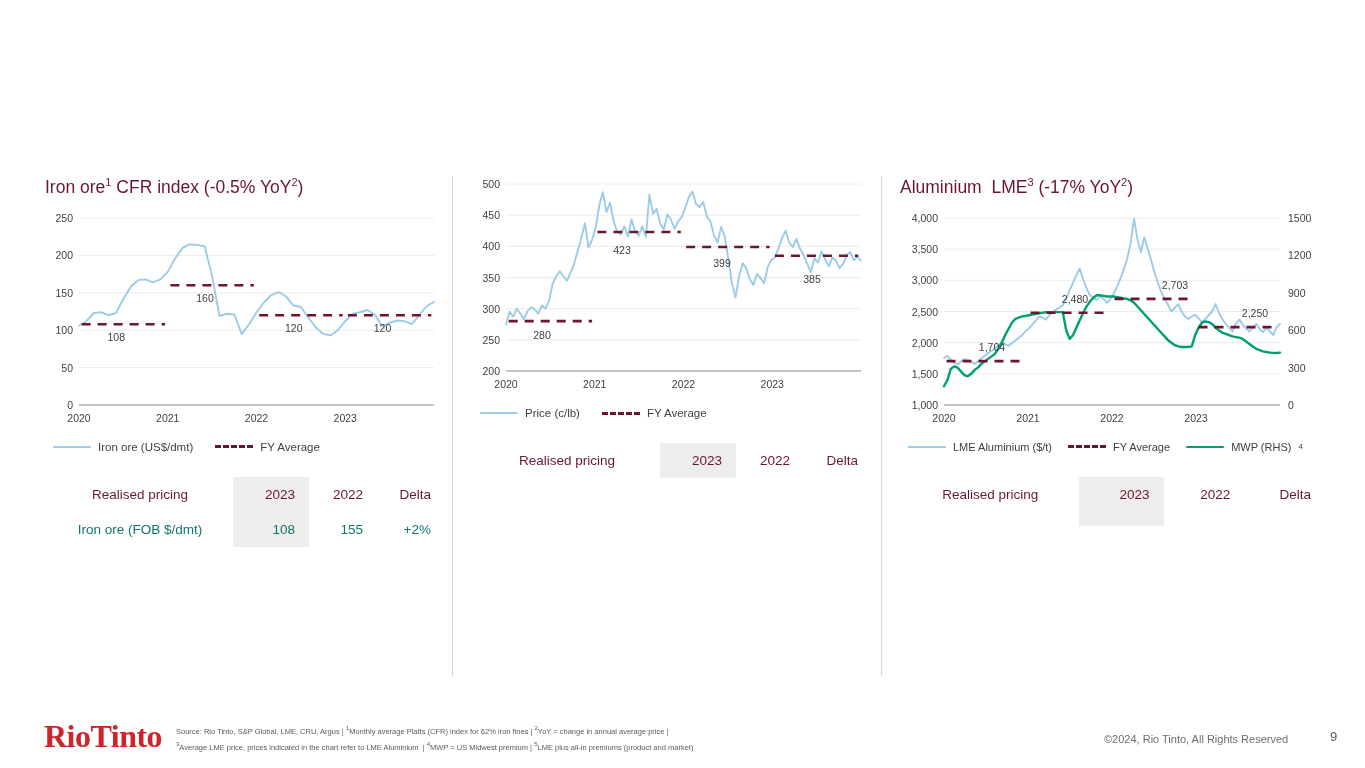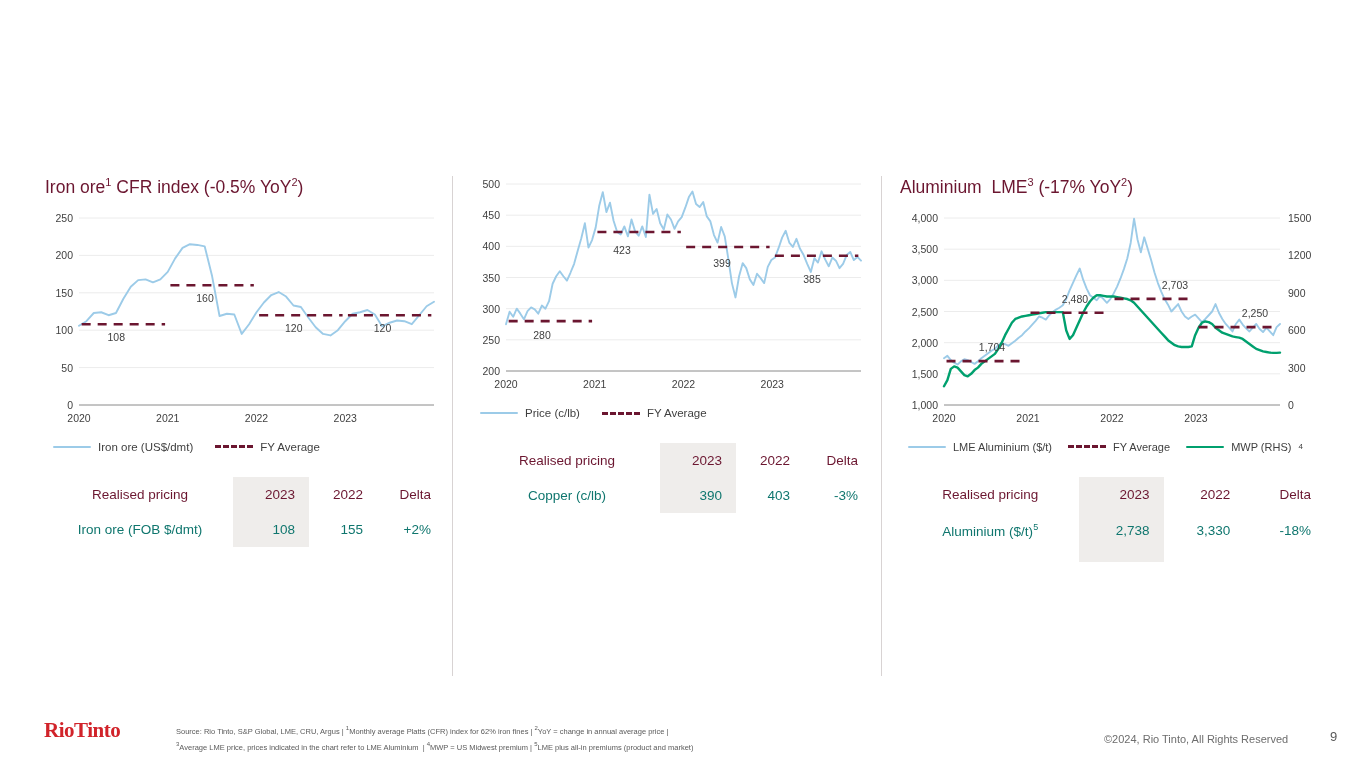--- a/index.html
+++ b/index.html
@@ -70,21 +70,21 @@
   .tbl .row-sep td{border-top:1px solid #e6e3e1;}
   .tbl sup{font-size:9px;vertical-align:super;}
   .spacer-row td{padding:0;height:14px;background:transparent;}
   .spacer-row td.c-2023{background:#efedeb;}
   .hdr2 td{color:#6b1630;line-height:1.25;}
 
   
   .footer-logo{
     position:absolute;left:44px;top:718px;
     font-family:"Liberation Serif", serif;
-    font-size:21px;font-weight:700;color:#d1232a;
+    font-size:32px;font-weight:700;color:#d1232a;
     letter-spacing:-0.5px;
   }
   .footer-src{
     position:absolute;left:176px;top:722px;
     font-size:7.5px;line-height:12px;color:#5a5a5a;width:620px;
   }
   .footer-src sup{font-size:6px;vertical-align:super;}
   .footer-copy{
     position:absolute;left:1104px;top:733px;
     font-size:11px;color:#6d6d6d;white-space:nowrap;
@@ -220,26 +220,20 @@
           <col style="width:19%">
           <col style="width:17%">
           <col style="width:17%">
         </colgroup>
       <tbody>
         <tr class="hdr">
           <td class="c-label">Realised pricing</td>
           <td class="c-num c-2023">2023</td>
           <td class="c-num">2022</td>
           <td class="c-num">Delta</td>
-        </tr>
-        <tr>
-          <td class="c-label">Copper (c/lb)</td>
-          <td class="c-num c-2023">390</td>
-          <td class="c-num">403</td>
-          <td class="c-num">-3%</td>
         </tr>
       </tbody>
     </table>
   </div>
 
   <div class="panel panel-3">
     <div class="panel-title">
       <span>Aluminium&nbsp; LME<sup>3</sup> (-17% YoY<sup>2</sup>)</span>
     </div>
     <div class="chart-wrap">
@@ -303,26 +297,20 @@
           <col style="width:19%">
           <col style="width:19%">
         </colgroup>
       <tbody>
         <tr class="hdr">
           <td class="c-label">Realised pricing</td>
           <td class="c-num c-2023">2023</td>
           <td class="c-num">2022</td>
           <td class="c-num">Delta</td>
         </tr>
-        <tr>
-          <td class="c-label"><span>Aluminium ($/t)</span><sup>5</sup></td>
-          <td class="c-num c-2023">2,738</td>
-          <td class="c-num">3,330</td>
-          <td class="c-num">-18%</td>
-        </tr>
         <tr class="spacer-row">
           <td></td>
           <td class="c-2023"></td>
           <td></td>
           <td></td>
         </tr>
       </tbody>
     </table>
   </div>
 

